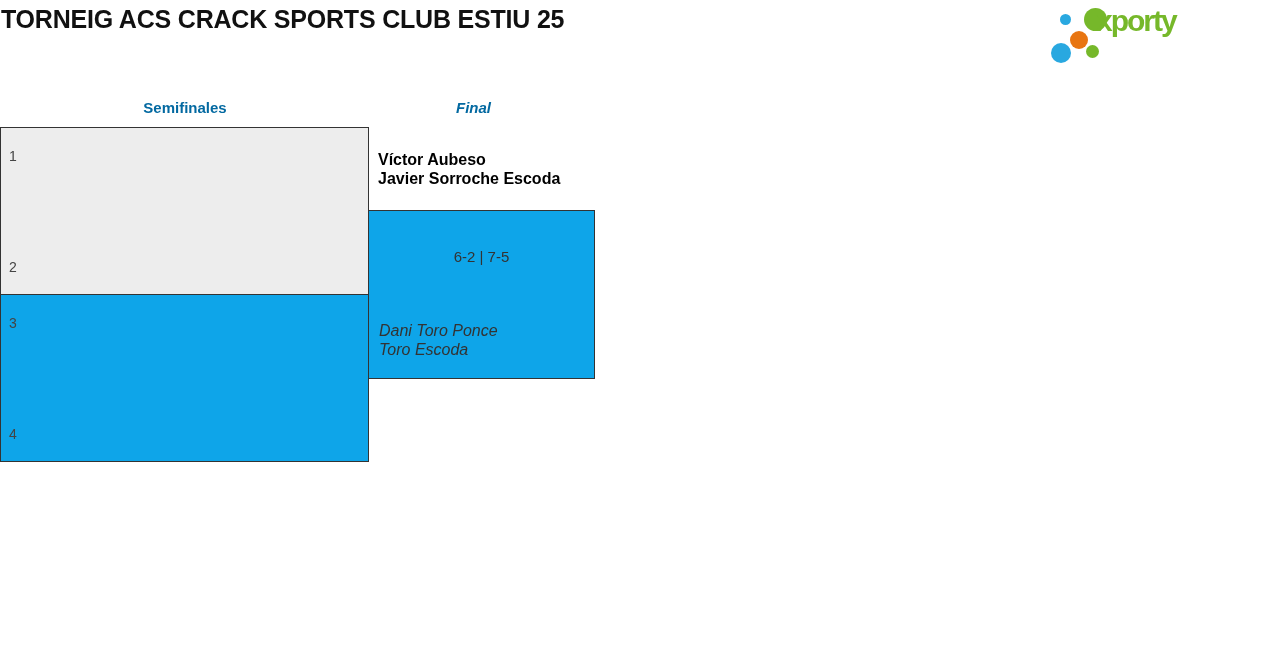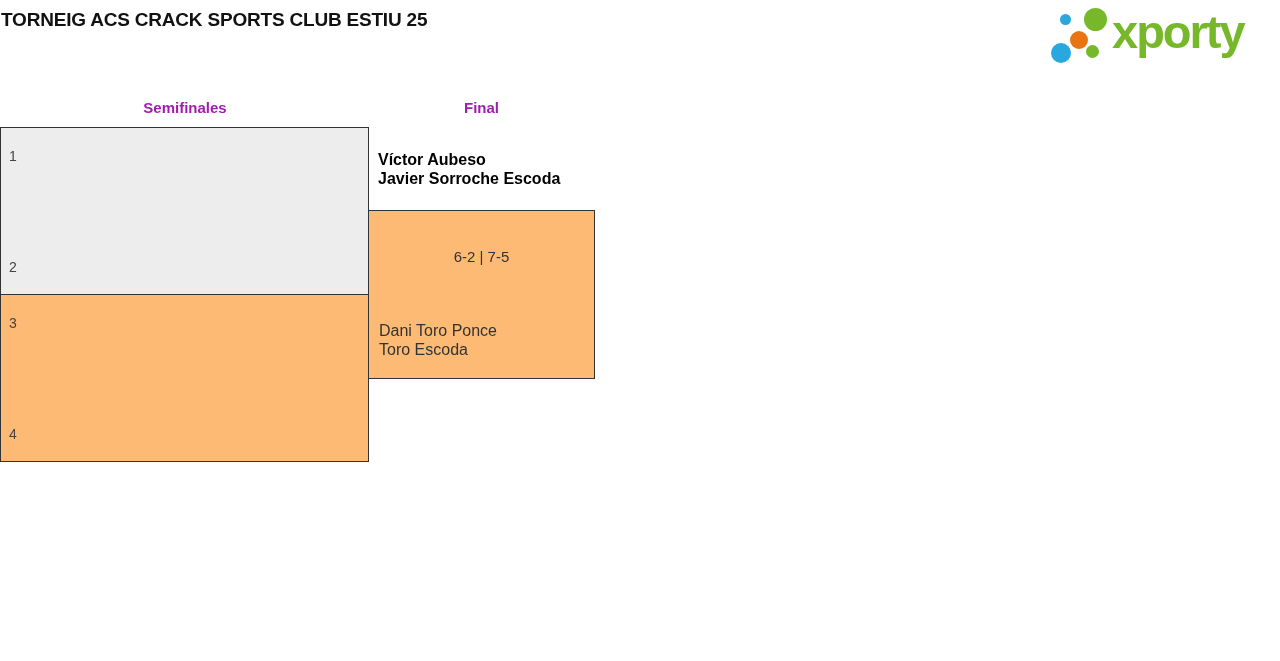--- a/index.html
+++ b/index.html
@@ -14,21 +14,21 @@
     height: 661px;
     background: #fff;
     overflow: hidden;
   }
 
   
   .page-title {
     position: absolute;
     left: 1px;
     top: 3px;
-    font-size: 19px;
+    font-size: 25px;
     line-height: 33px;
     font-weight: 700;
     letter-spacing: -0.2px;
     color: #111;
     white-space: nowrap;
   }
 
   
   .logo {
     position: absolute;
@@ -39,44 +39,44 @@
     cursor: pointer;
   }
   .logo .dot { position: absolute; border-radius: 50%; }
   .dot-blue-small   { left: 15px; top: 14px; width: 11px; height: 11px; background: #29a8e0; }
   .dot-green-large  { left: 39px; top:  8px; width: 23px; height: 23px; background: #76b82a; }
   .dot-orange       { left: 25px; top: 31px; width: 18px; height: 18px; background: #e87511; }
   .dot-blue-large   { left:  6px; top: 43px; width: 20px; height: 20px; background: #29a8e0; }
   .dot-green-small  { left: 41px; top: 45px; width: 13px; height: 13px; background: #76b82a; }
   .logo-text {
     position: absolute;
-    left: 67px;
+    left: 51px;
     top: 4px;
-    font-size: 47px;
+    font-size: 30px;
     font-weight: 800;
     letter-spacing: -2px;
     color: #76b82a;
   }
 
   
   .round-header {
     position: absolute;
     top: 99px;
     font-size: 15px;
     font-weight: 600;
-    color: #a21caf;
+    color: #0369a1;
     text-align: center;
   }
   .round-header.semifinals { left: 0; width: 370px; }
-  .round-header.final      { left: 368px; width: 227px; }
+  .round-header.final      { left: 360px; width: 227px; font-style: italic; }
 
   .match-box {
     position: absolute;
     border: 1px solid #333;
-    background: #fdba74;
+    background: #0ea5e9;
   }
   .sf-box-1 { left: 0; top: 127px; width: 369px; height: 168px; background: #ededed; }
   .sf-box-2 { left: 0; top: 294px; width: 369px; height: 168px; }
   .final-box { left: 368px; top: 210px; width: 227px; height: 169px; }
 
   .seed {
     position: absolute;
     left: 8px;
     font-size: 14px;
     color: #444;
@@ -95,20 +95,21 @@
     top: 150px;
     font-weight: 700;
     color: #000;
   }
   .team-runnerup {
     position: absolute;
     left: 10px;
     top: 110px;
     font-weight: 400;
     color: #333;
+    font-style: italic;
   }
   .score {
     position: absolute;
     left: 0;
     top: 37px;
     width: 100%;
     text-align: center;
     font-size: 15px;
     color: #333;
   }

